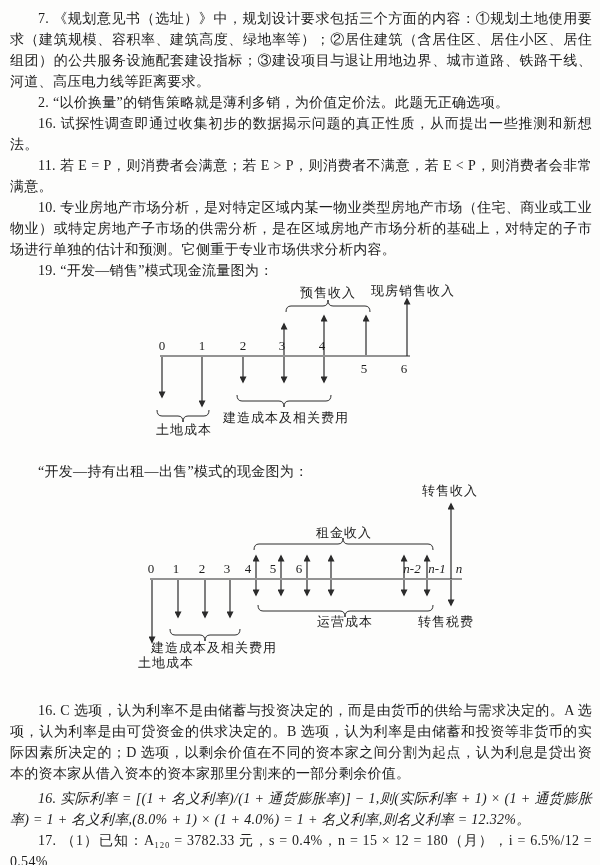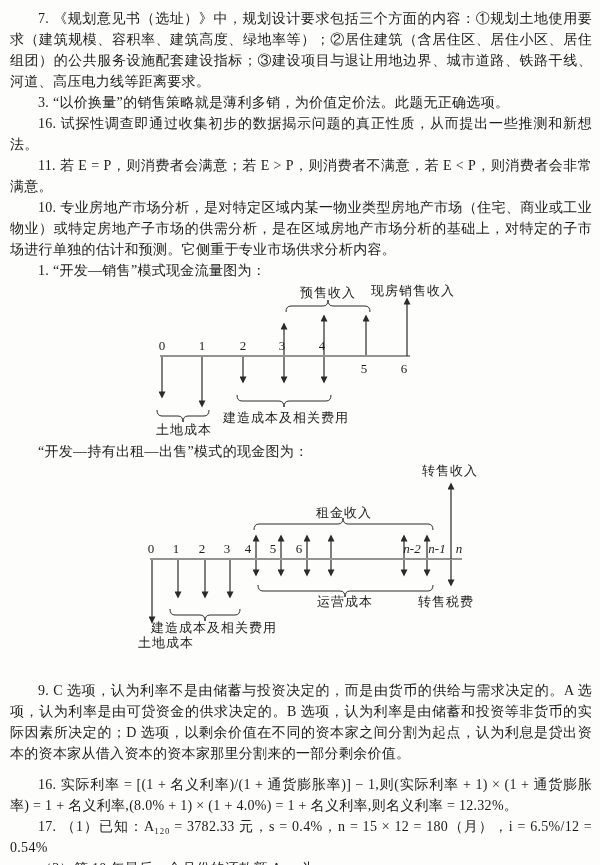--- a/index.html
+++ b/index.html
@@ -13,40 +13,40 @@
     padding:8px 8px 0 10px;
     box-sizing:border-box;
   }
   .para{
     margin:0;
     width:582px;
     text-align:justify;
     text-indent:2em;
     letter-spacing:0.3px;
   }
-  .mt8{margin-top:0;}
+  .mt8{margin-top:20px;}
   .mt26{margin-top:26px;}
-  .mt4{margin-top:10px;}
+  .mt4{margin-top:4px;font-style:italic;}
   svg.diagram{display:block;margin-left:-10px;}
   svg .ln{stroke:#2b2b2b;stroke-width:1.2;fill:none;}
   svg .thin{stroke:#2b2b2b;stroke-width:1;fill:none;}
   svg text{fill:#1c1c1c;font-family:"Liberation Serif","DejaVu Serif",serif;}
   svg .tick{font-size:13px;text-anchor:middle;}
   svg .tick-i{font-size:13px;text-anchor:middle;font-style:italic;}
   svg .lbl{font-size:13px;text-anchor:middle;letter-spacing:1px;}
 </style>
 </head>
 <body>
 
 <p class="para">7. 《规划意见书（选址）》中，规划设计要求包括三个方面的内容：①规划土地使用要求（建筑规模、容积率、建筑高度、绿地率等）；②居住建筑（含居住区、居住小区、居住组团）的公共服务设施配套建设指标；③建设项目与退让用地边界、城市道路、铁路干线、河道、高压电力线等距离要求。</p>
-<p class="para">3. “以价换量”的销售策略就是薄利多销，为价值定价法。此题无正确选项。</p>
+<p class="para">2. “以价换量”的销售策略就是薄利多销，为价值定价法。此题无正确选项。</p>
 <p class="para">16. 试探性调查即通过收集初步的数据揭示问题的真正性质，从而提出一些推测和新想法。</p>
 <p class="para">11. 若 E = P，则消费者会满意；若 E &gt; P，则消费者不满意，若 E &lt; P，则消费者会非常满意。</p>
 <p class="para">10. 专业房地产市场分析，是对特定区域内某一物业类型房地产市场（住宅、商业或工业物业）或特定房地产子市场的供需分析，是在区域房地产市场分析的基础上，对特定的子市场进行单独的估计和预测。它侧重于专业市场供求分析内容。</p>
-<p class="para">1. “开发—销售”模式现金流量图为：</p>
+<p class="para">19. “开发—销售”模式现金流量图为：</p>
 
 <svg class="diagram" width="600" height="160" viewBox="0 240 600 160">
   <defs>
     <marker id="arw" viewBox="0 0 10 10" refX="8" refY="5" markerWidth="9" markerHeight="7" markerUnits="userSpaceOnUse" orient="auto">
       <path d="M0,0 L10,5 L0,10 Z" fill="#2b2b2b"></path>
     </marker>
   </defs>
 
   <path class="ln" d="M160,315 L410,315"></path>
 
@@ -122,16 +122,16 @@
   <text class="tick-i" x="459" y="529">n</text>
 
   <text class="lbl" x="344" y="493">租金收入</text>
   <text class="lbl" x="450" y="451">转售收入</text>
   <text class="lbl" x="345" y="582">运营成本</text>
   <text class="lbl" x="446" y="582">转售税费</text>
   <text class="lbl" x="214" y="608">建造成本及相关费用</text>
   <text class="lbl" x="166" y="623">土地成本</text>
 </svg>
 
-<p class="para mt26">9. C 选项，认为利率不是由储蓄与投资决定的，而是由货币的供给与需求决定的。A 选项，认为利率是由可贷资金的供求决定的。B 选项，认为利率是由储蓄和投资等非货币的实际因素所决定的；D 选项，以剩余价值在不同的资本家之间分割为起点，认为利息是贷出资本的资本家从借入资本的资本家那里分割来的一部分剩余价值。</p>
+<p class="para mt26">16. C 选项，认为利率不是由储蓄与投资决定的，而是由货币的供给与需求决定的。A 选项，认为利率是由可贷资金的供求决定的。B 选项，认为利率是由储蓄和投资等非货币的实际因素所决定的；D 选项，以剩余价值在不同的资本家之间分割为起点，认为利息是贷出资本的资本家从借入资本的资本家那里分割来的一部分剩余价值。</p>
 <p class="para mt4">16. 实际利率 = [(1 + 名义利率)/(1 + 通货膨胀率)] − 1,则(实际利率 + 1) × (1 + 通货膨胀率) = 1 + 名义利率,(8.0% + 1) × (1 + 4.0%) = 1 + 名义利率,则名义利率 = 12.32%。</p>
 <p class="para">17. （1）已知：A₁₂₀ = 3782.33 元，s = 0.4%，n = 15 × 12 = 180（月），i = 6.5%/12 = 0.54%</p>
 <p class="para">（2）第 10 年最后一个月份的还款额 A₁₂₀ 为：</p>
 
 </body></html>

